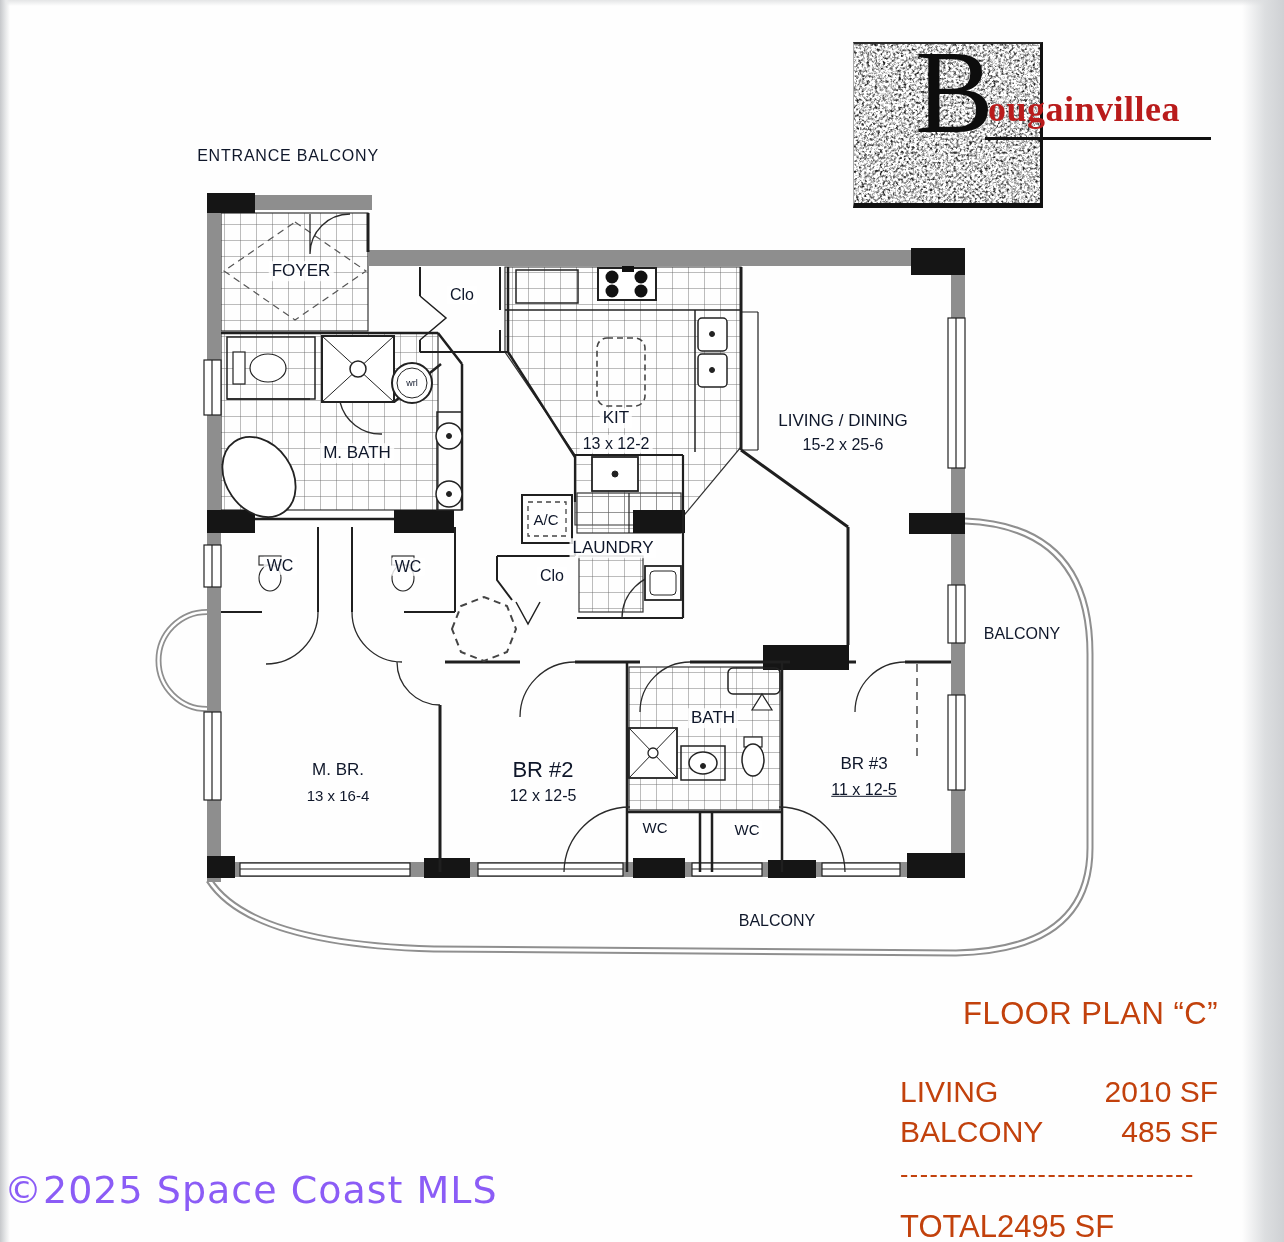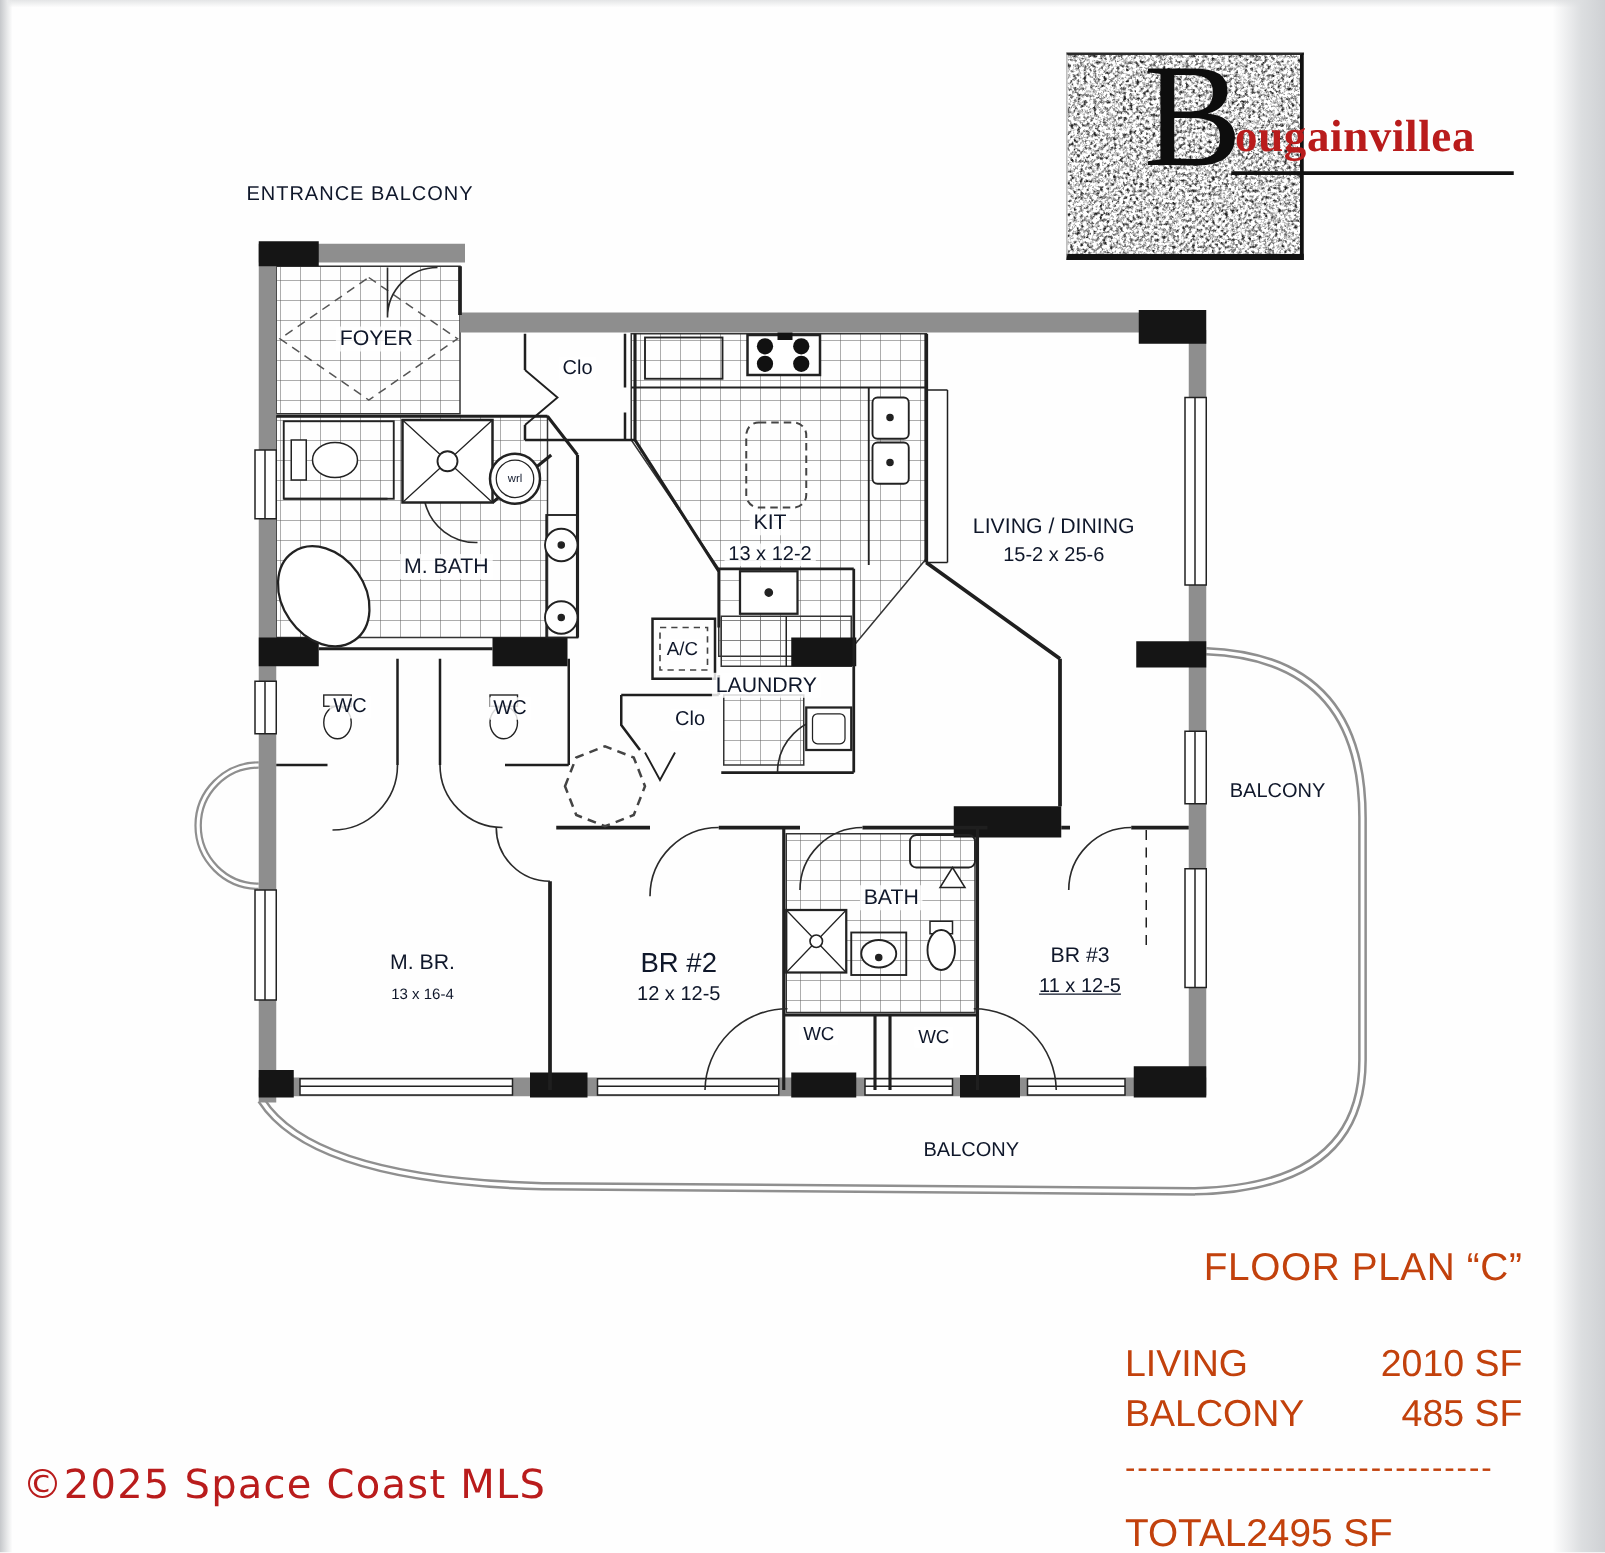--- a/index.html
+++ b/index.html
@@ -27,21 +27,21 @@
       font-size:36px;letter-spacing:.5px;color:#b91c1c;font-weight:bold;}
   .logo-underline{position:absolute;left:132px;top:97px;width:226px;height:3px;background:#111;}
   
   .summary{position:absolute;left:900px;top:996px;width:318px;color:#c2410c;}
   .summary .title{text-align:right;font-size:31px;letter-spacing:.5px;}
   .summary .rows{margin-top:40px;}
   .summary .row{display:flex;justify-content:space-between;font-size:30px;line-height:1.33;}
   .summary .divider{font-size:25px;letter-spacing:1.5px;line-height:1;margin:10px 0 8px 0;
       white-space:nowrap;overflow:hidden;}
   .summary .total{display:flex;justify-content:flex-start;font-size:31px;margin-top:22px;}
-  .watermark{position:absolute;left:18px;top:1168px;font-size:32px;color:#b91c1c;
+  .watermark{position:absolute;left:4px;top:1168px;font-size:38px;color:#8b5cf6;
       letter-spacing:1px;font-family:"DejaVu Sans",sans-serif;}
 </style>
 </head>
 <body>
 
 <div class="page">
 
   <svg class="plan" width="1284" height="1242" viewBox="0 0 1284 1242">
     <defs>
       <pattern id="tl" width="16" height="16" patternUnits="userSpaceOnUse">
@@ -236,21 +236,21 @@
   <div class="lbl" style="left:616px;top:444px;font-size:16px;">13 x 12-2</div>
   <div class="lbl" style="left:843px;top:421px;font-size:17px;background:none;">LIVING / DINING</div>
   <div class="lbl" style="left:843px;top:445px;font-size:16px;background:none;">15-2 x 25-6</div>
   <div class="lbl" style="left:546px;top:520px;font-size:15px;">A/C</div>
   <div class="lbl" style="left:613px;top:548px;font-size:17px;">LAUNDRY</div>
   <div class="lbl" style="left:552px;top:576px;font-size:16px;">Clo</div>
   <div class="lbl" style="left:280px;top:566px;font-size:16px;">WC</div>
   <div class="lbl" style="left:408px;top:567px;font-size:16px;">WC</div>
   <div class="lbl" style="left:1022px;top:634px;font-size:16px;background:none;">BALCONY</div>
   <div class="lbl" style="left:338px;top:770px;font-size:17px;background:none;">M. BR.</div>
-  <div class="lbl" style="left:338px;top:796px;font-size:12px;background:none;">13 x 16-4</div>
+  <div class="lbl" style="left:338px;top:796px;font-size:15px;background:none;">13 x 16-4</div>
   <div class="lbl" style="left:543px;top:770px;font-size:22px;background:none;">BR #2</div>
   <div class="lbl" style="left:543px;top:796px;font-size:16px;background:none;">12 x 12-5</div>
   <div class="lbl" style="left:713px;top:718px;font-size:17px;">BATH</div>
   <div class="lbl" style="left:864px;top:764px;font-size:17px;background:none;">BR #3</div>
   <div class="lbl" style="left:864px;top:790px;font-size:16px;background:none;text-decoration:underline;">11 x 12-5</div>
   <div class="lbl" style="left:655px;top:828px;font-size:15px;">WC</div>
   <div class="lbl" style="left:747px;top:830px;font-size:15px;">WC</div>
   <div class="lbl" style="left:777px;top:921px;font-size:16px;background:none;">BALCONY</div>
 
   <div class="logo">

